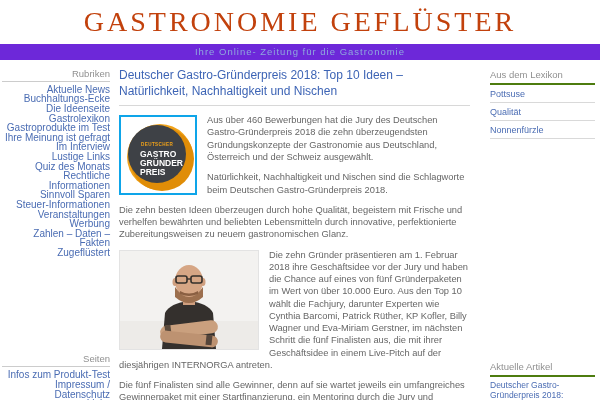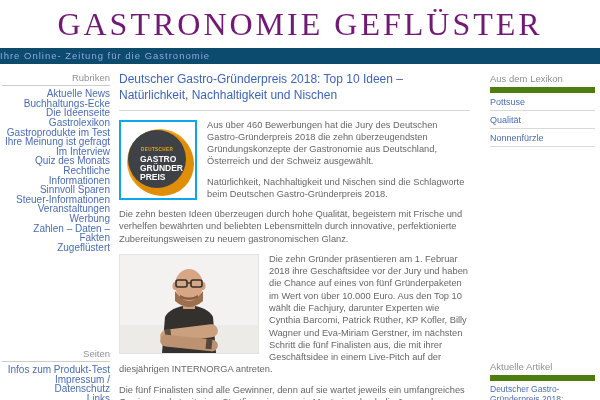--- a/index.html
+++ b/index.html
@@ -3,23 +3,23 @@
 <meta charset="utf-8">
 <style>
   * { box-sizing: border-box; margin: 0; padding: 0; }
   html, body { width: 600px; height: 400px; overflow: hidden; background: #ffffff;
     font-family: "Liberation Sans", sans-serif; }
   a { text-decoration: none; cursor: pointer; }
 
   
   .masthead { text-align: center; padding-top: 7px; }
   .site-title { font-family: "Liberation Serif", serif; font-weight: normal;
-    font-size: 32px; letter-spacing: 3px; color: #701a75; line-height: 1.1; }
-  .tagline-bar { margin-top: 6px; background: #0c4a6e; color: #8fa9dd;
-    text-align: left; font-size: 9.5px; letter-spacing: 1px; padding: 2px 0 3px; }
+    font-size: 28px; letter-spacing: 3px; color: #c2410c; line-height: 1.1; }
+  .tagline-bar { margin-top: 6px; background: #6d28d9; color: #8fa9dd;
+    text-align: center; font-size: 9.5px; letter-spacing: 1px; padding: 2px 0 3px; }
 
   
   .cols { display: flex; height: 343px; overflow: hidden; }
 
   
   .col-left { width: 113px; flex: 0 0 113px; text-align: right; padding: 0 3px 0 2px; overflow: hidden; }
   .side-heading { color: #909090; font-size: 9.5px; padding: 8px 0 2px;
     border-bottom: 1px solid #cccccc; margin-bottom: 3px; }
   .side-link { display: block; color: #4a6cb3; font-size: 10px; line-height: 9.6px; }
   .gap-seiten { margin-top: 88px; }
@@ -32,21 +32,21 @@
   .col-main p { font-size: 9.3px; line-height: 1.32; margin-bottom: 8px; color: #666666; }
   .logo-box { float: left; width: 78px; height: 80px; border: 2px solid #0ea5e9;
     margin: 1px 10px 4px 0; background: #ffffff; }
   .photo-box { float: left; width: 140px; height: 100px; border: 1px solid #e3e3e3;
     margin: 1px 10px 4px 0; background: #f3f2f0; }
 
   
   .col-right { width: 118px; flex: 0 0 118px; padding: 0 5px 0 8px;
     display: flex; flex-direction: column; overflow: hidden; }
   .side-heading-r { color: #909090; font-size: 9.5px; padding: 9px 0 3px;
-    border-bottom: 6px solid #4d7c0f; }
+    border-bottom: 2px solid #4d7c0f; }
   .lex-link { display: block; color: #4a6cb3; font-size: 9px; padding: 4px 0 3px;
     border-bottom: 1px solid #d9d9d9; }
   .bottom-group { margin-top: auto; }
   .bottom-group .lex-link { border-bottom: none; font-size: 8.5px; padding-top: 3px; }
 </style>
 </head>
 <body>
 
 <div class="masthead">
   <div class="site-title">GASTRONOMIE GEFLÜSTER</div>
@@ -57,20 +57,21 @@
 
   <div class="col-left">
     <div class="side-heading">Rubriken</div>
     <a class="side-link" href="#">Aktuelle News</a>
     <a class="side-link" href="#">Buchhaltungs-Ecke</a>
     <a class="side-link" href="#">Die Ideenseite</a>
     <a class="side-link" href="#">Gastrolexikon</a>
     <a class="side-link" href="#">Gastroprodukte im Test</a>
     <a class="side-link" href="#">Ihre Meinung ist gefragt</a>
     <a class="side-link" href="#">Im Interview</a>
+    <a class="side-link" href="#">Lustige Links</a>
     <a class="side-link" href="#">Quiz des Monats</a>
     <a class="side-link" href="#">Rechtliche Informationen</a>
     <a class="side-link" href="#">Sinnvoll Sparen</a>
     <a class="side-link" href="#">Steuer-Informationen</a>
     <a class="side-link" href="#">Veranstaltungen</a>
     <a class="side-link" href="#">Werbung</a>
     <a class="side-link" href="#">Zahlen – Daten – Fakten</a>
     <a class="side-link" href="#">Zugeflüstert</a>
 
     <div class="side-heading gap-seiten">Seiten</div>

